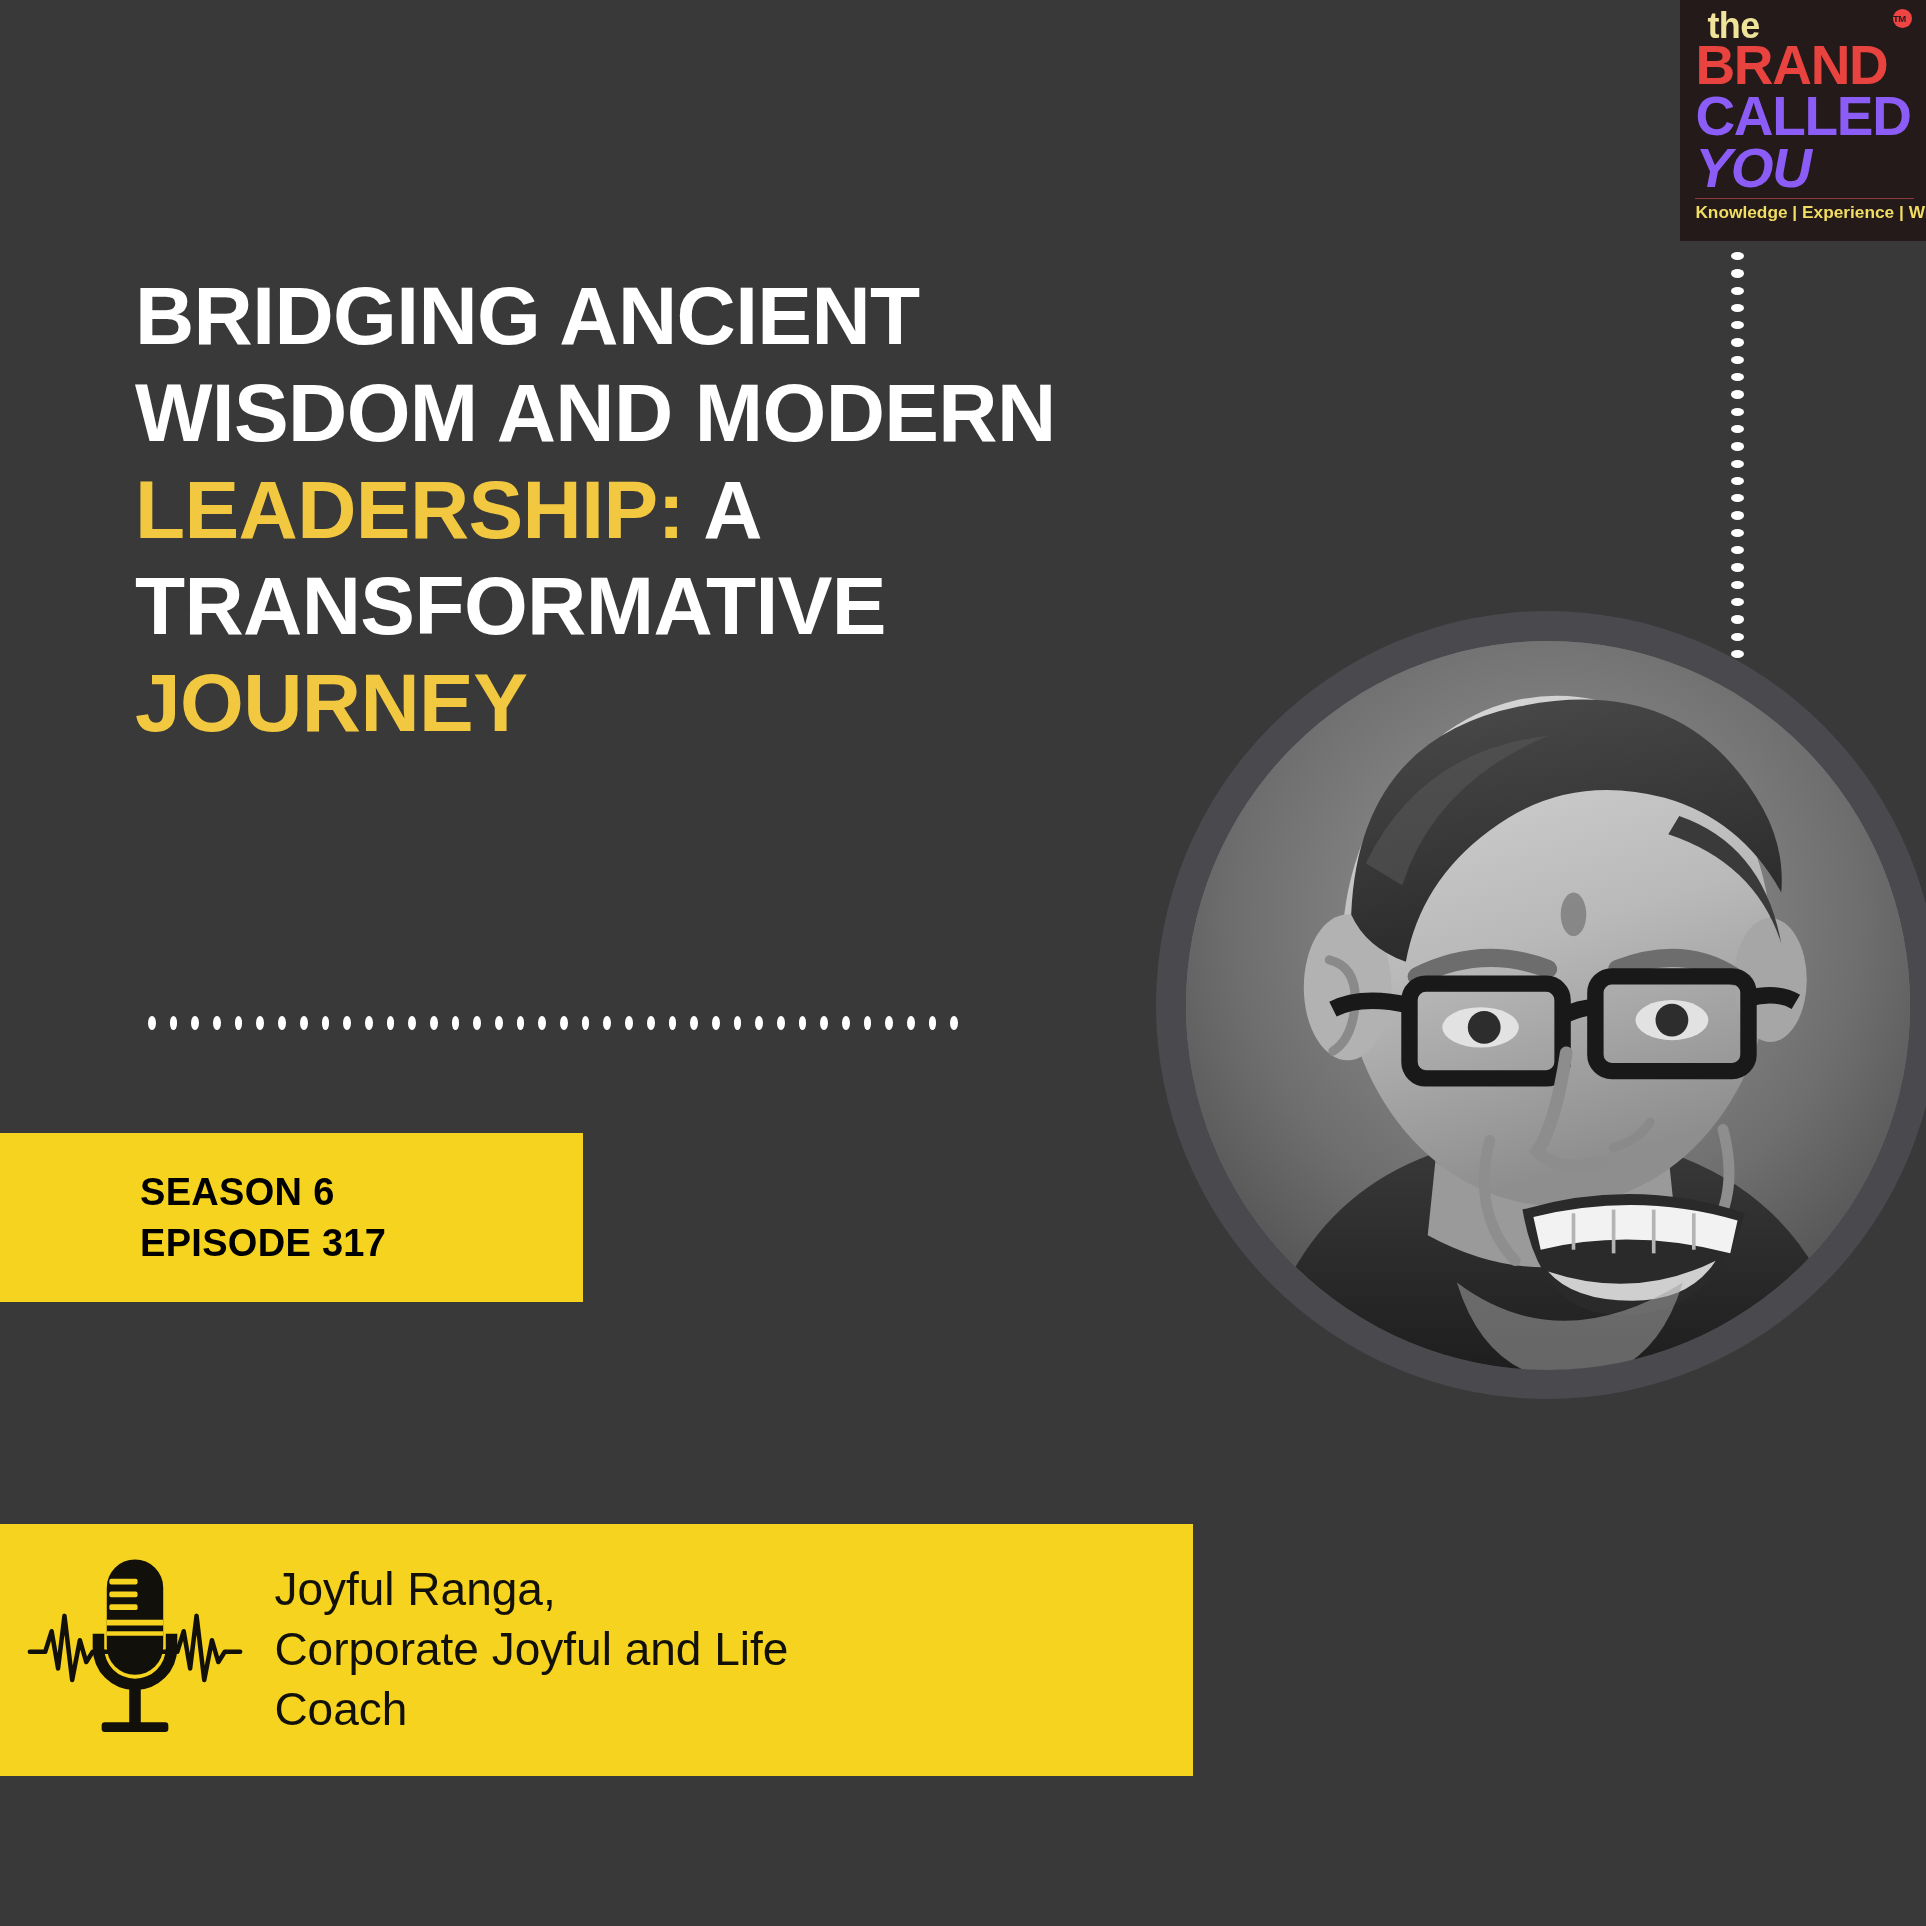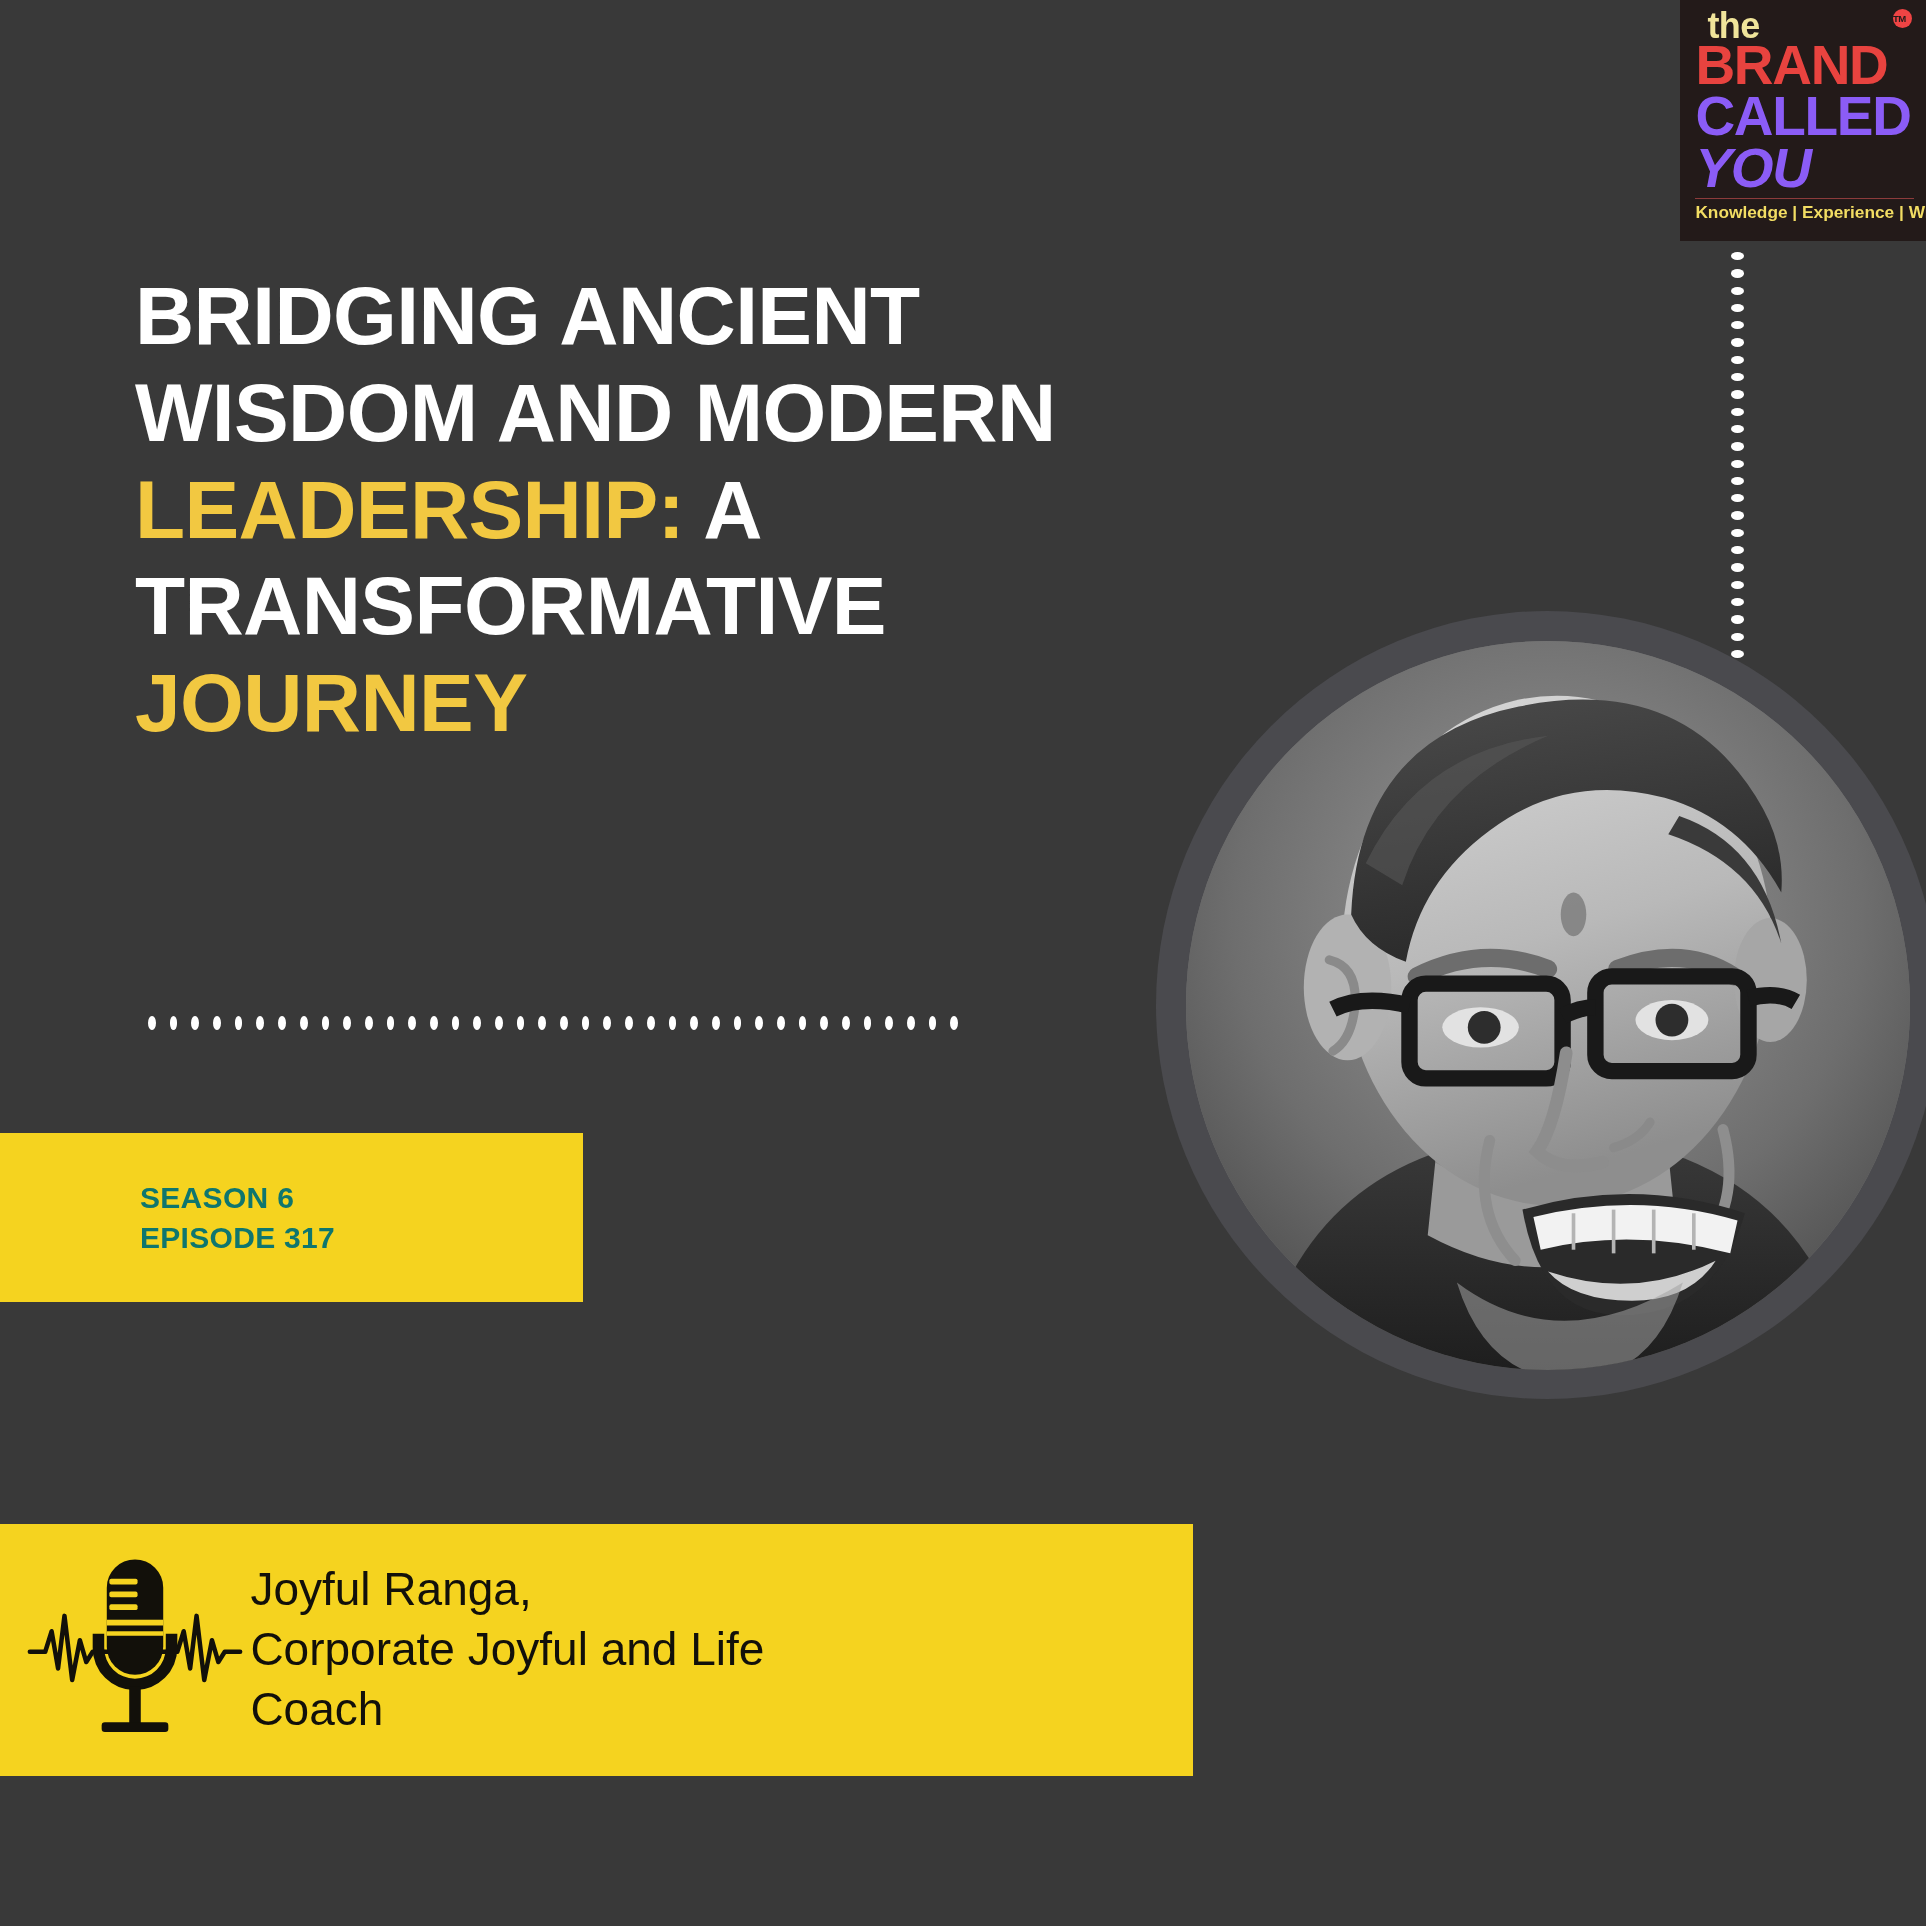--- a/index.html
+++ b/index.html
@@ -135,23 +135,23 @@
     width: 583px;
     height: 169px;
     background: #f5d31f;
     display: flex;
     flex-direction: column;
     justify-content: center;
     box-sizing: border-box;
     padding-left: 140px;
   }
   .se-badge .line {
-    font-size: 30px;
-    font-weight: 700;
-    color: #0f766e;
+    font-size: 38px;
+    font-weight: 700;
+    color: #000000;
     letter-spacing: 0.3px;
     line-height: 1.32;
   }
 
   
   .guest-banner {
     position: absolute;
     left: 0;
     top: 1524px;
     width: 1193px;
@@ -172,20 +172,21 @@
   }
   .guest-text {
     flex: 1 1 auto;
     font-size: 46px;
     font-weight: 400;
     line-height: 1.30;
     color: #12100a;
     letter-spacing: 0px;
     padding-left: 6.4px;
     padding-right: 19px;
+    margin-left: 24px;
   }
 
   
   .portrait-ring {
     position: absolute;
     left: 1156px;
     top: 611px;
     width: 783px;
     height: 788px;
     border-radius: 50%;

